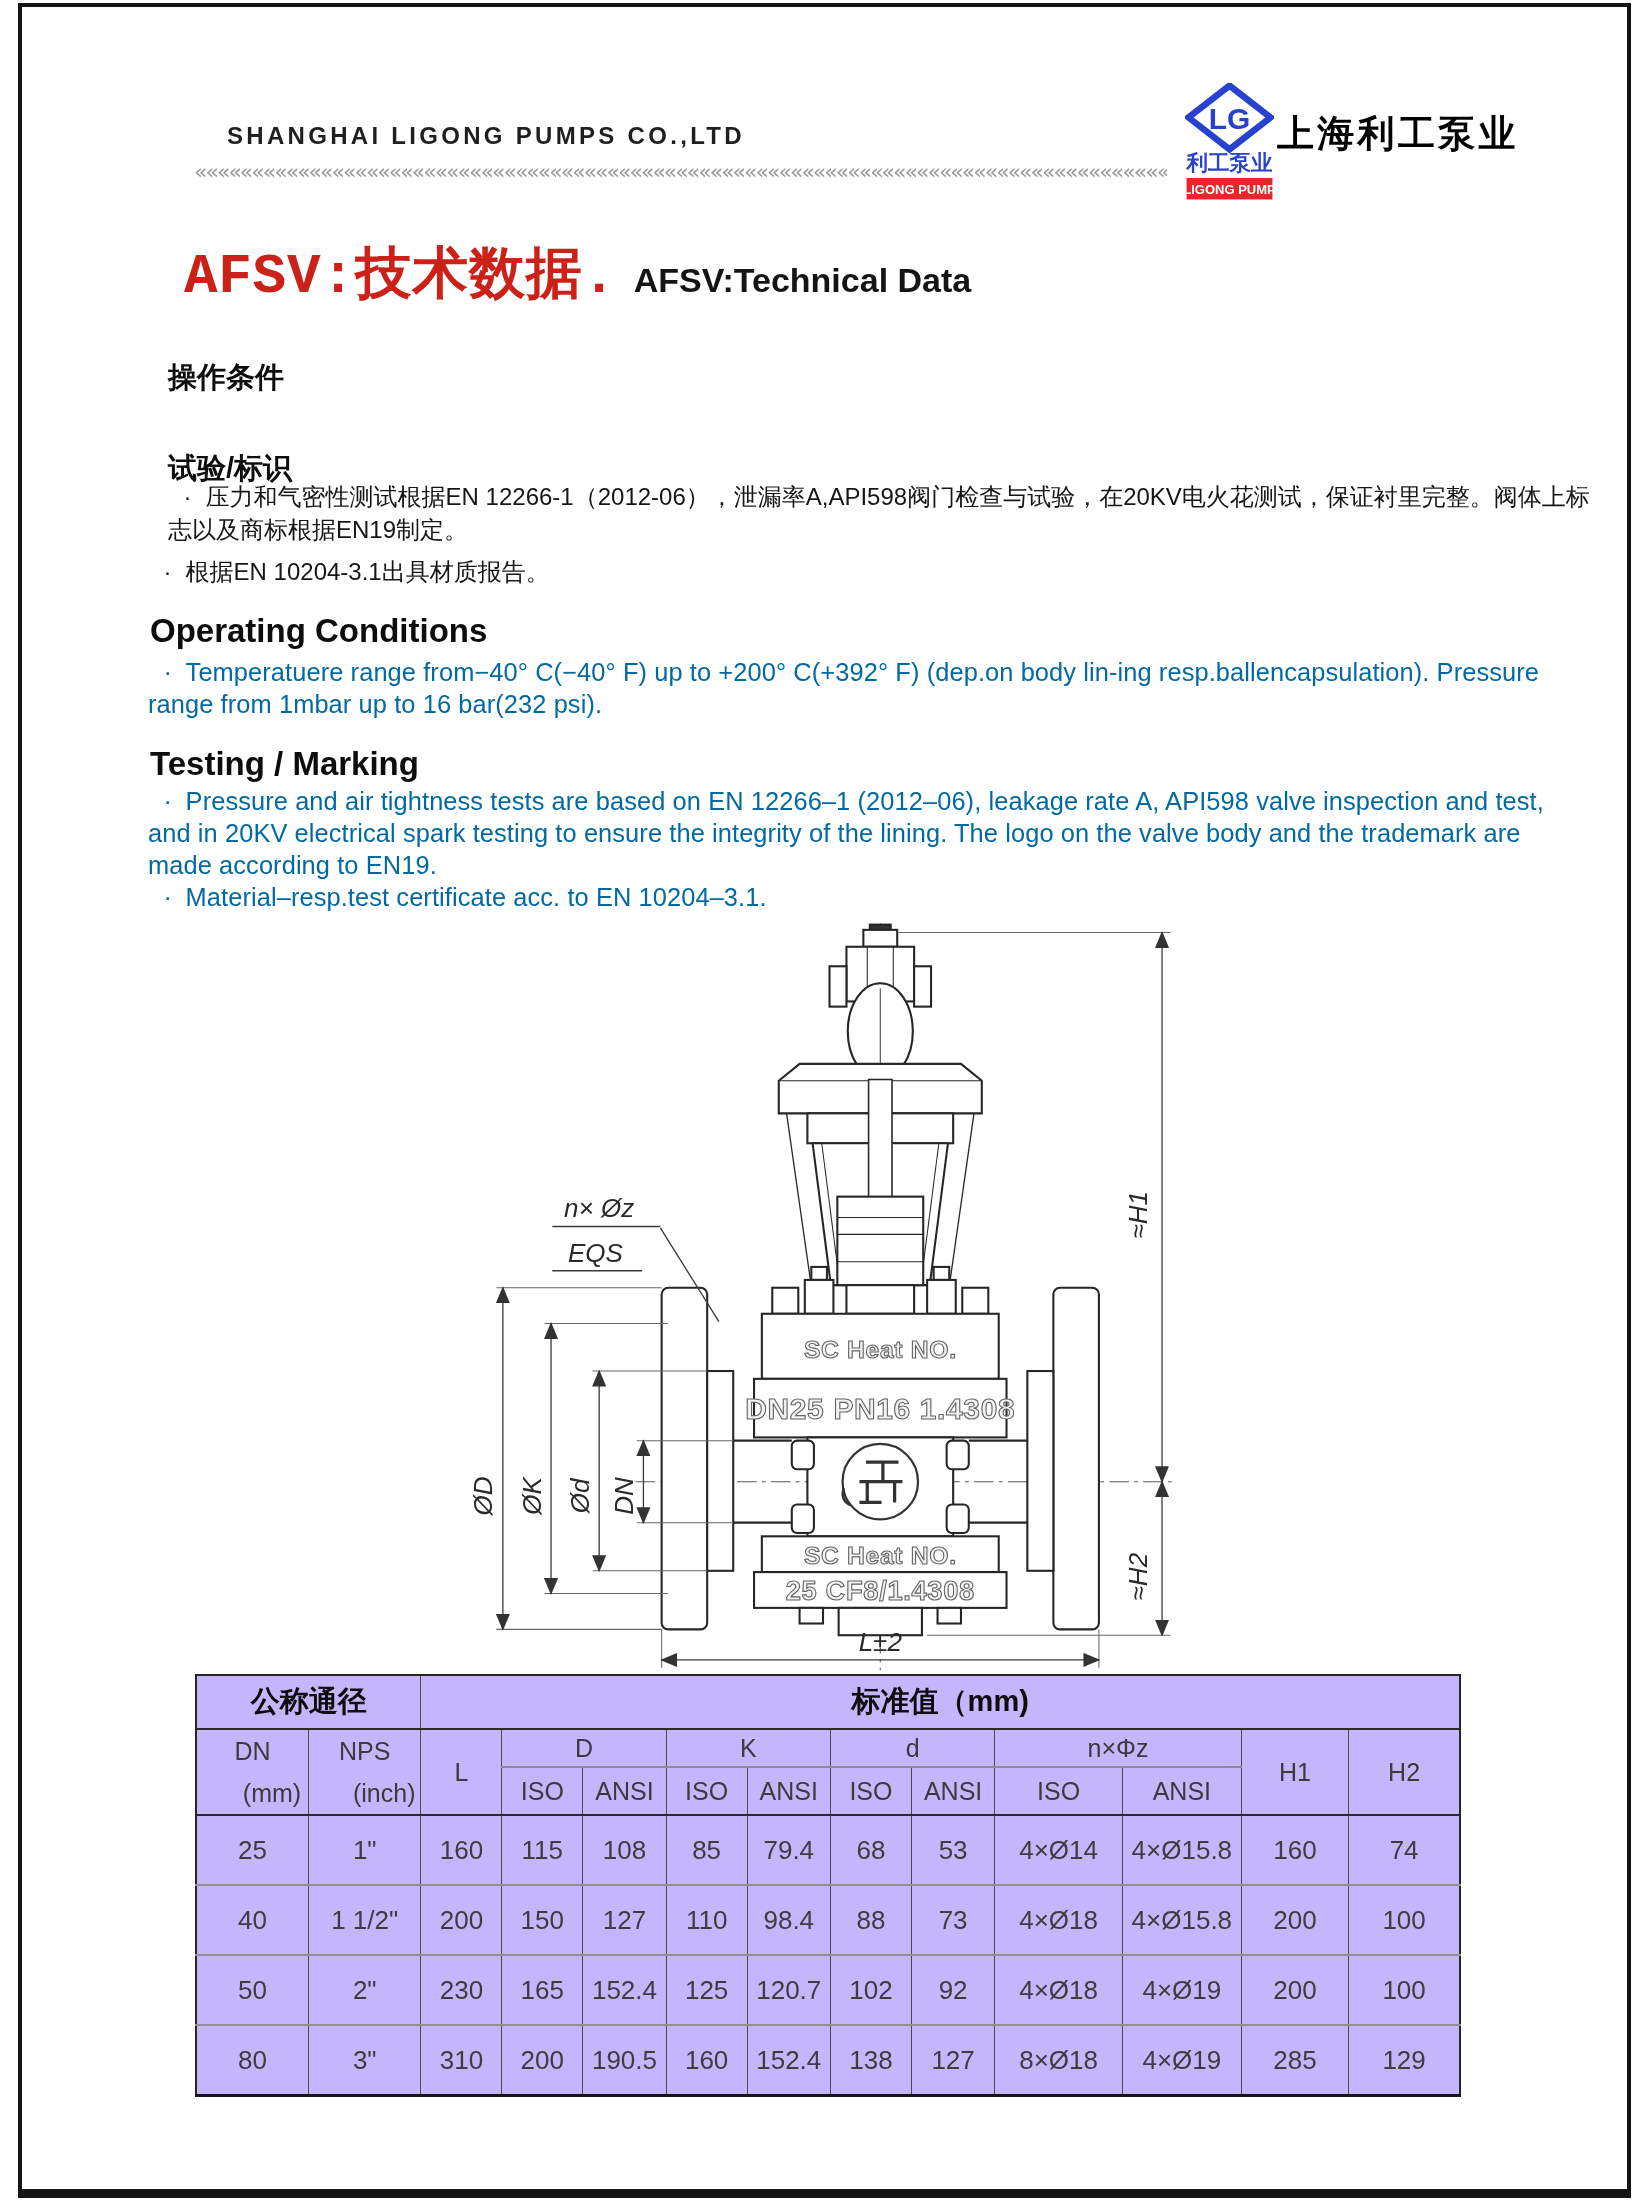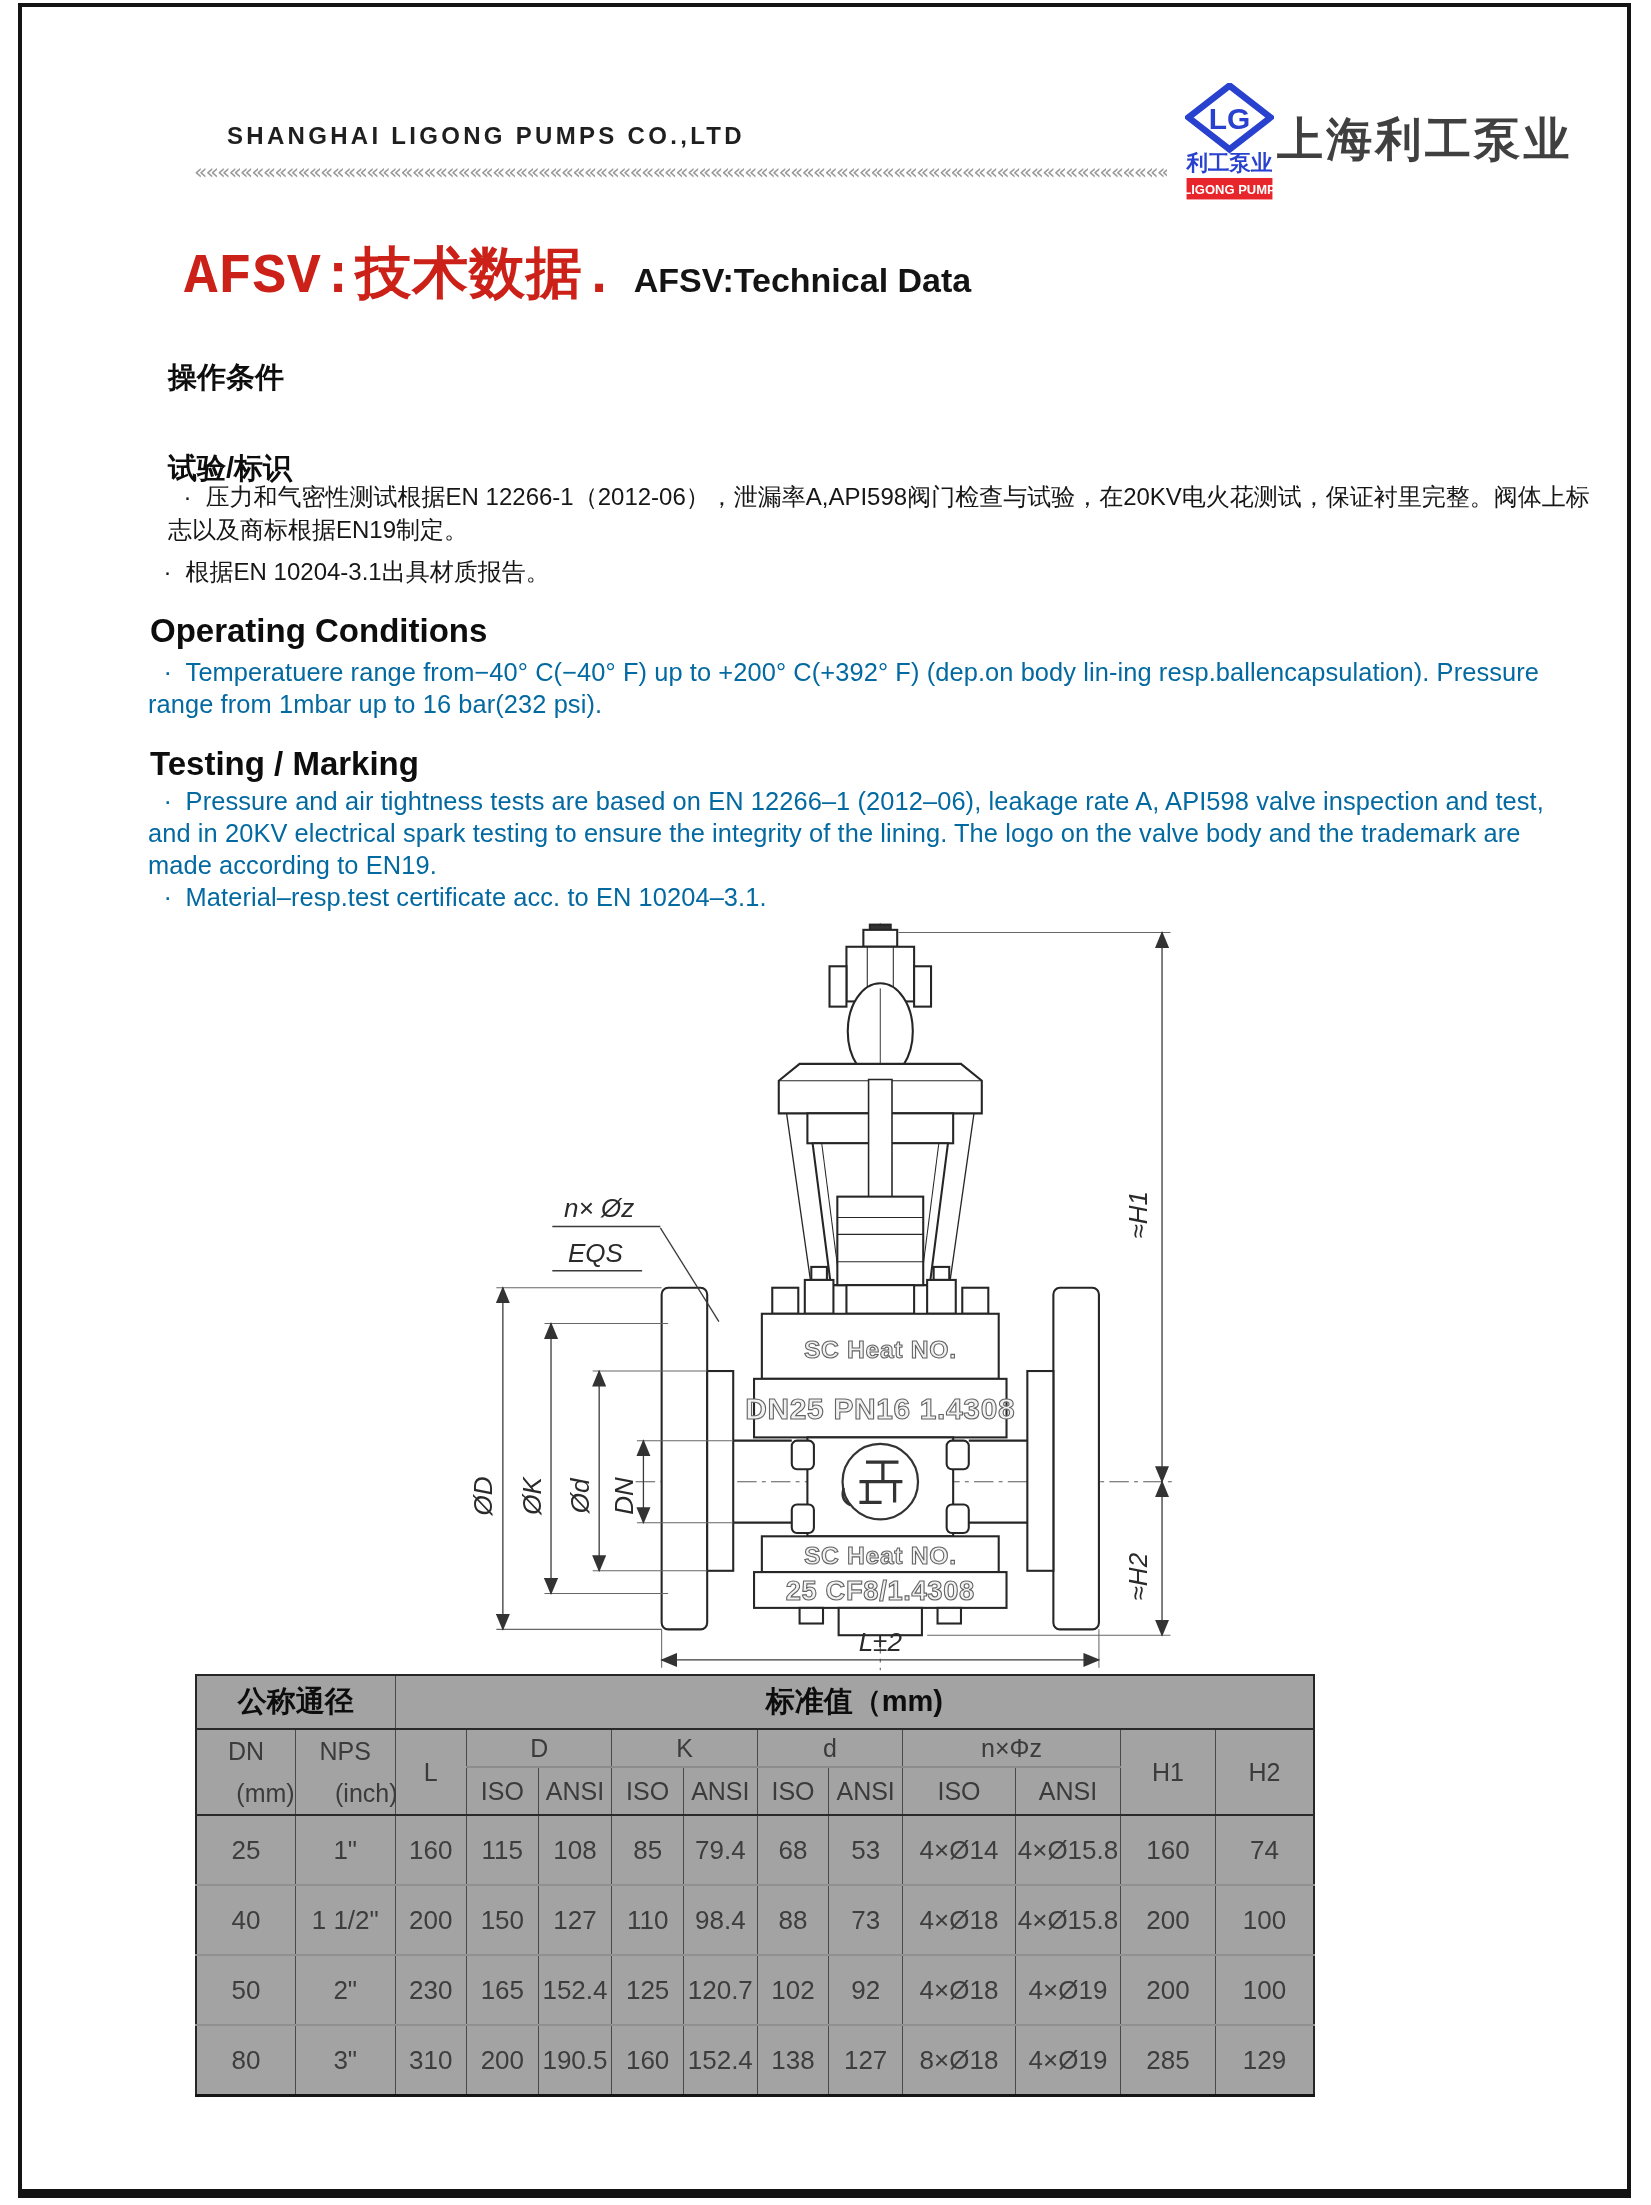--- a/index.html
+++ b/index.html
@@ -6,36 +6,36 @@
   .page{position:relative;width:1651px;height:2205px;background:#fff;overflow:hidden;
         font-family:"Liberation Sans","DejaVu Sans",sans-serif;color:#1a1a1a;}
   .frame{position:absolute;left:18px;top:2.6px;width:1613px;height:2195px;box-sizing:border-box;
          border:4.6px solid #141414;border-bottom-width:9px;pointer-events:none;}
   .abs{position:absolute;}
 
   
   .company{left:227px;top:122px;font-size:24px;font-weight:700;letter-spacing:3.3px;color:#1f1f1f;white-space:nowrap;}
   .chevrons{left:194px;top:156px;width:973px;height:31px;font-size:22px;line-height:31px;color:#9a9a9a;
             letter-spacing:-2px;overflow:hidden;white-space:nowrap;font-family:"DejaVu Sans",sans-serif;}
-  .brandcn{left:1277px;top:109px;font-size:46px;font-weight:600;letter-spacing:3.3px;color:#404040;white-space:nowrap;}
+  .brandcn{left:1277px;top:109px;font-size:37px;font-weight:600;letter-spacing:3.3px;color:#000000;white-space:nowrap;}
 
   
   .titlerow{left:184px;top:236px;white-space:nowrap;}
   .title-cn{font-size:56px;font-weight:700;color:#cc2118;letter-spacing:0.7px;font-family:Liberation Mono, monospace;}
   .title-en{font-size:34px;font-weight:700;color:#141414;margin-left:17px;}
 
   
   .cjk-head{font-size:29px;font-weight:700;color:#0d0d0d;white-space:nowrap;}
   .cjk-body{font-size:24px;color:#161616;line-height:1.38;width:1422px;text-indent:15.6px;}
   .en-head{font-size:33px;font-weight:700;color:#0d0d0d;white-space:nowrap;}
   .en-body{font-size:25.4px;color:#0369a1;line-height:1.26;width:1425px;text-indent:15.6px;letter-spacing:0.1px;}
   .blt{display:inline-block;width:22px;text-indent:0;}
 
   
-  table.spec{border-collapse:collapse;table-layout:fixed;width:1120px;background:#a3a3a3;
+  table.spec{border-collapse:collapse;table-layout:fixed;width:1266px;background:#c4b5fd;
              border:2px solid #262626;border-bottom:3.9px solid #161616;}
   table.spec td{border-left:1.3px solid #4a4a4a;border-right:1.3px solid #4a4a4a;text-align:center;
                 vertical-align:middle;color:#3d3d3d;font-size:26px;padding:0;}
   tr.t1 td{height:52px;font-size:29px;font-weight:700;color:#0d0d0d;border-bottom:2px solid #2a2a2a;}
   tr.t2 td{height:36px;font-size:25px;color:#3b3b3b;}
   td.grp{border-bottom:2px solid #8c8c8c;}
   tr.t3 td{height:46px;font-size:25px;color:#3b3b3b;}
   tr.data td{height:68px;}
   tr.data-first td{border-top:2px solid #2a2a2a;}
   tr.data-sep td{border-top:2.6px double #909090;}

